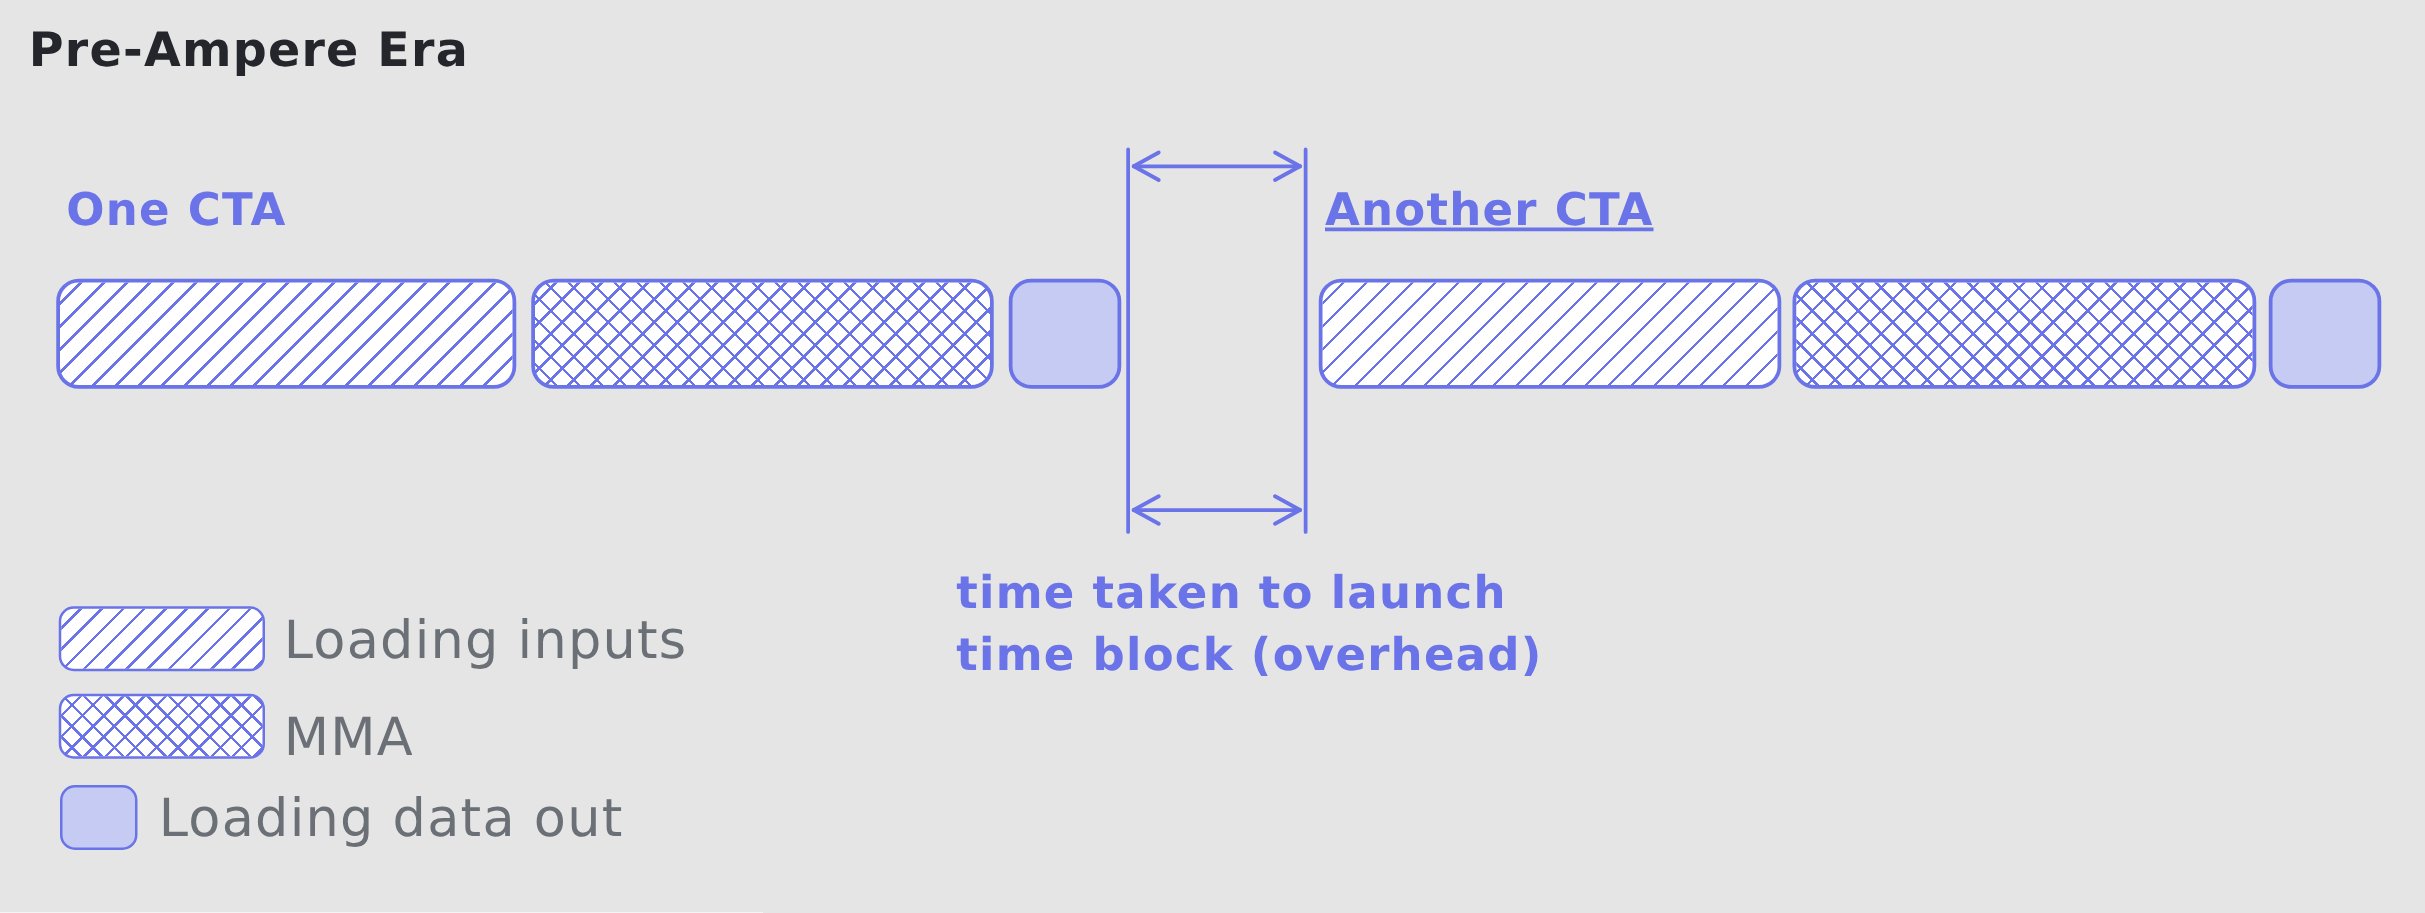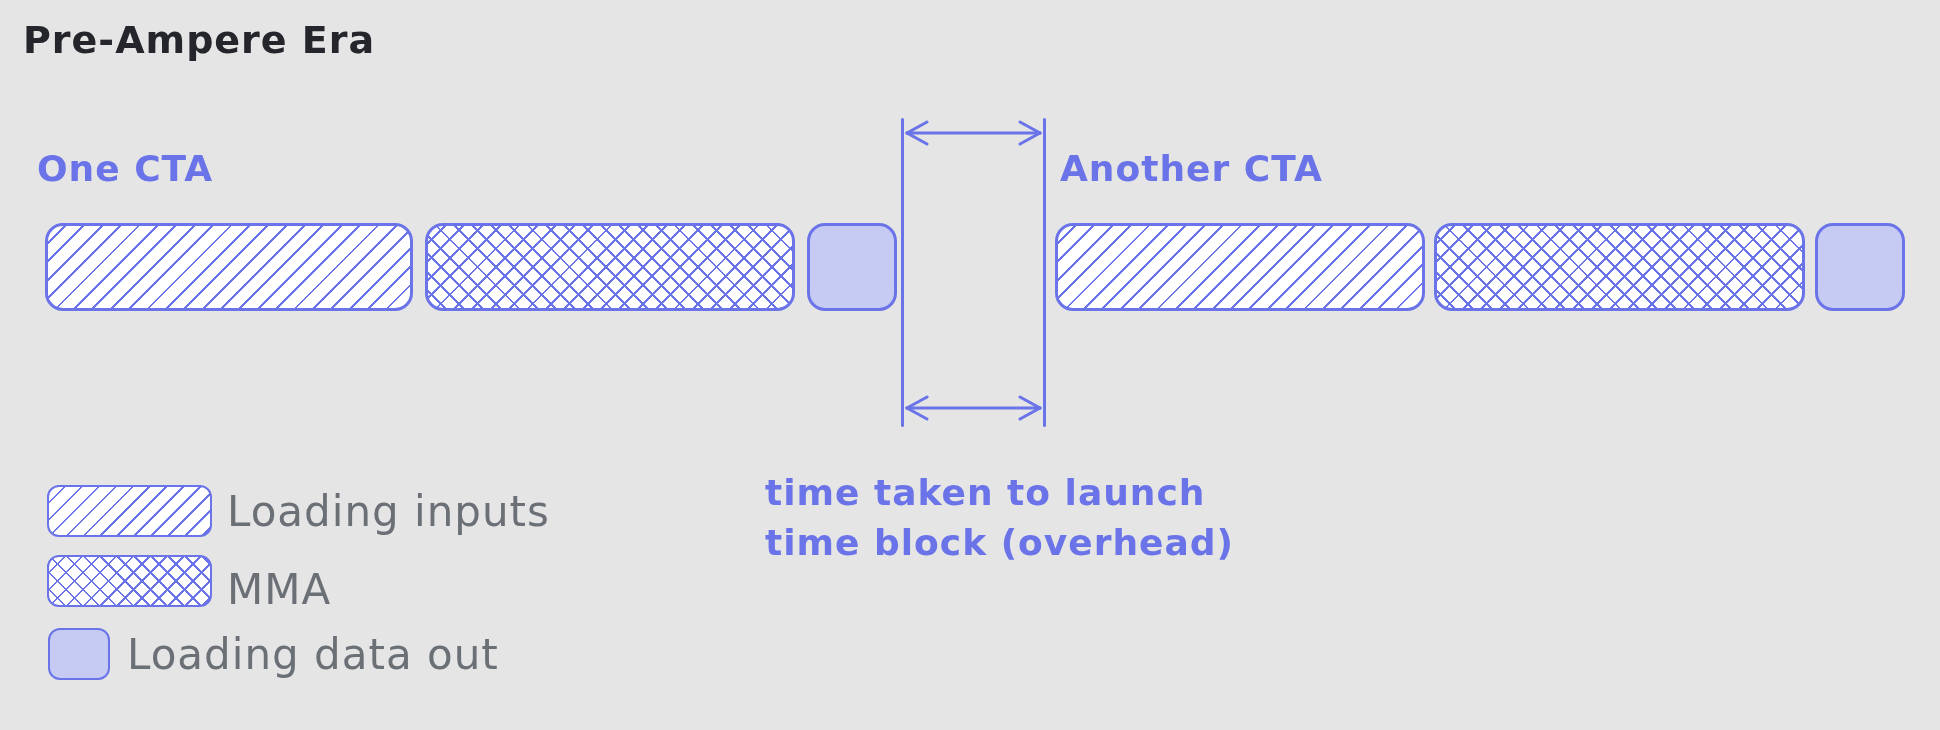--- a/index.html
+++ b/index.html
@@ -15,22 +15,22 @@
     font-family:"DejaVu Sans",sans-serif;
   }
   #title{
     position:absolute;left:23px;top:18px;
     font-size:38px;font-weight:700;letter-spacing:1px;color:var(--ink);
   }
   .cta-label{
     position:absolute;top:148px;
     font-size:36px;font-weight:600;letter-spacing:1px;color:var(--blue);
   }
-  #label-one{left:37px;text-align:right;}
-  #label-another{left:1060px;}
+  #label-one{left:53px;text-align:right;}
+  #label-another{left:1060px;text-decoration:underline;}
 
   
   .block{
     position:absolute;top:223px;height:88px;
     border:3px solid var(--blue);border-radius:18px;
     background-color:#ffffff;
   }
   .block.loading{
     background-image:repeating-linear-gradient(135deg,
       rgba(0,0,0,0) 0px, rgba(0,0,0,0) 11px,
@@ -53,21 +53,21 @@
     background:var(--blue);border-radius:2px;
   }
   #guide-left{left:901px;}
   #guide-right{left:1043px;}
   .harrow{position:absolute;left:903px;width:141px;height:32px;color:var(--blue);}
   #arrow-top{top:117px;}
   #arrow-bottom{top:392px;}
 
   #caption{
     position:absolute;left:765px;top:450px;
-    font-size:36px;font-weight:600;letter-spacing:1px;line-height:50px;color:var(--blue);margin-top:18px;
+    font-size:36px;font-weight:600;letter-spacing:1px;line-height:50px;color:var(--blue);
   }
 
   
   .swatch{
     position:absolute;border:2.5px solid var(--blue);border-radius:12px;
     height:52px;background-color:#ffffff;
   }
   .swatch.loading{
     left:47px;top:485px;width:165px;
     background-image:repeating-linear-gradient(135deg,

